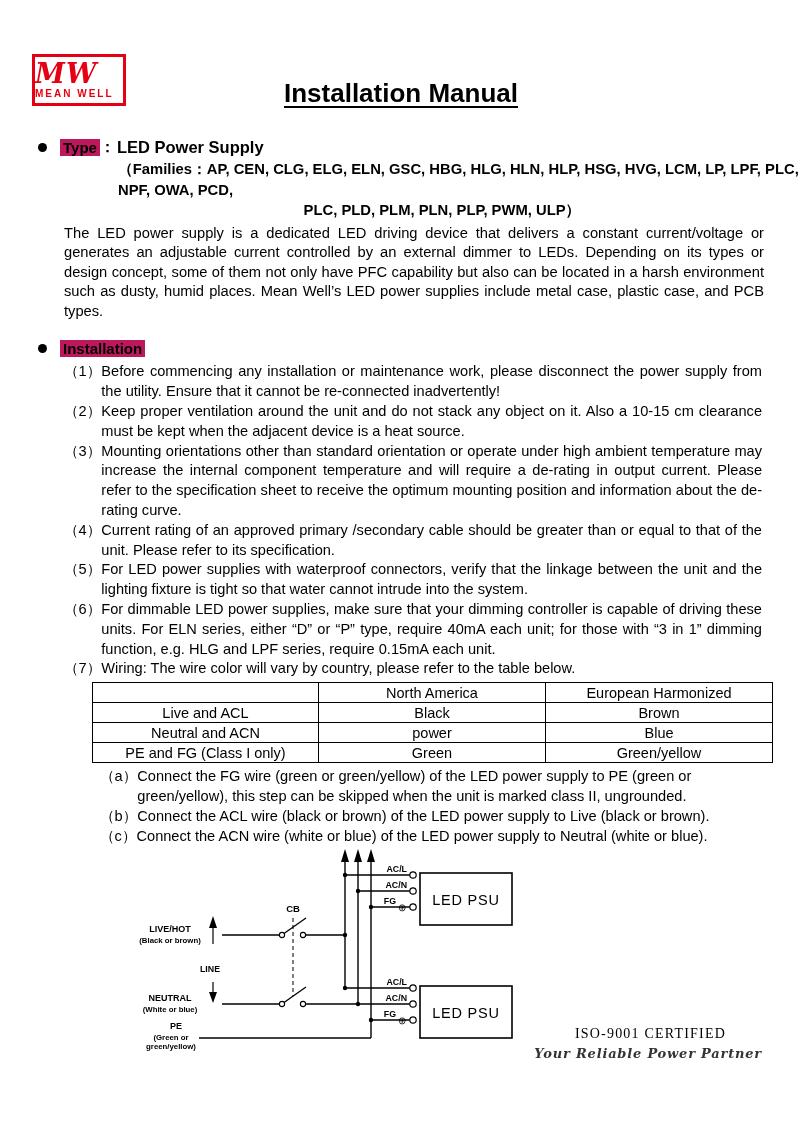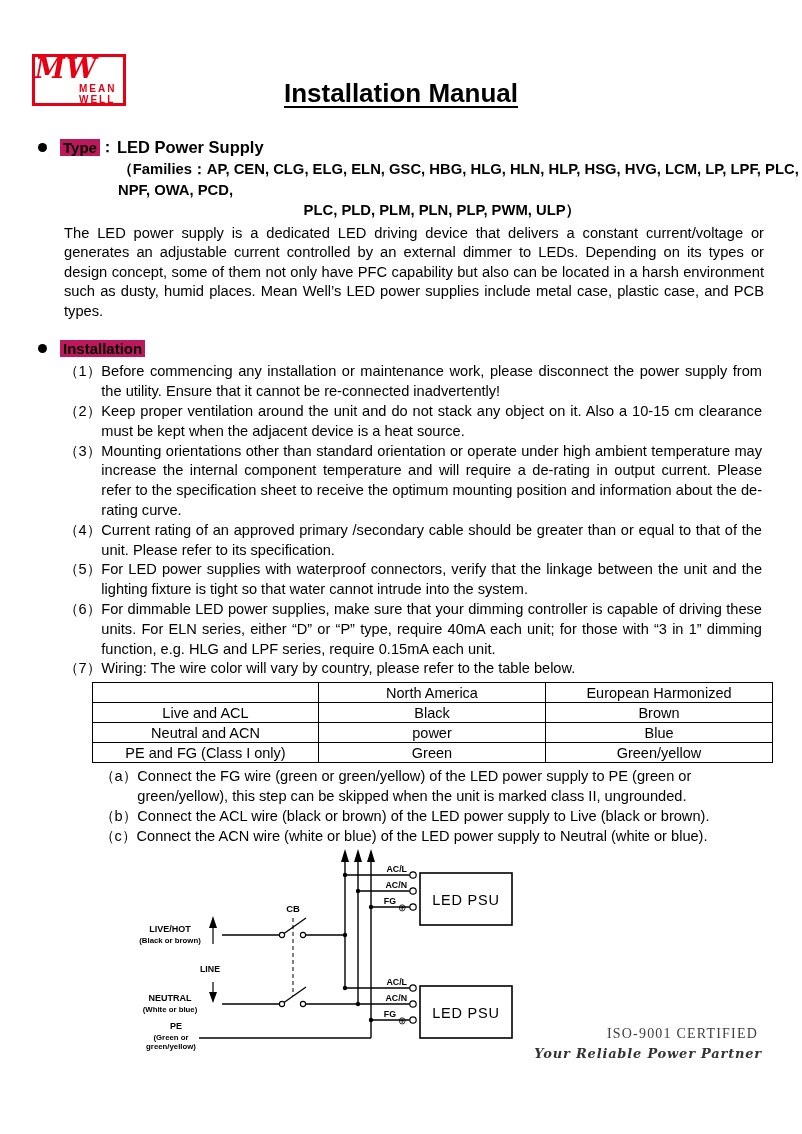--- a/index.html
+++ b/index.html
@@ -5,21 +5,21 @@
   * { margin:0; padding:0; box-sizing:border-box; }
   body { background:#fff; }
   .page { width:802px; height:1134px; background:#fff; position:relative; margin:0 auto;
           font-family:"Liberation Sans", sans-serif; color:#000; overflow:hidden; }
 
   
   .logo { position:absolute; left:32px; top:54px; width:94px; height:52px; border:3px solid #e60014;
           display:flex; flex-direction:column; align-items:flex-start; justify-content:center; }
   .logo-mw { color:#e60014; font-weight:bold; font-style:italic; font-size:27px; line-height:26px;
              font-family:"DejaVu Serif", serif; letter-spacing:1px; }
-  .logo-name { color:#e60014; font-weight:bold; font-size:10px; letter-spacing:2px; margin-top:1px;padding-left:44px; }
+  .logo-name { color:#e60014; font-weight:bold; font-size:10px; letter-spacing:2px; margin-top:1px; }
   .title { position:absolute; top:78px; left:0; right:0; text-align:center; font-size:26px;
            font-weight:bold; text-decoration:underline; text-underline-offset:4px; }
 
   
   .content { position:absolute; top:138px; left:0; right:0; }
   .bullet { display:inline-block; width:9px; height:9px; border-radius:50%; background:#000;
             margin-right:13px; flex:0 0 9px; }
   .row { display:flex; align-items:center; margin-left:38px; }
   .hl { background:#be185d; padding:0 3px; font-weight:bold; font-size:15px; }
   .colon { font-weight:bold; font-size:15px; }
@@ -49,22 +49,22 @@
   svg text { font-family:"Liberation Sans", sans-serif; fill:#000; }
   .t-lbl  { font-size:9px;   font-weight:bold; }
   .t-sub  { font-size:7.8px; font-weight:bold; }
   .t-term { font-size:8.8px; font-weight:bold; }
   .t-psu  { font-size:14.5px; letter-spacing:0.8px; }
   .t-cb   { font-size:9.5px; font-weight:bold; }
   .t-gnd  { font-size:10px; }
 
   
   .footer { position:absolute; right:40px; top:1026px; text-align:right; }
-  .iso { font-family:"Liberation Serif", serif; font-size:14px; letter-spacing:1.2px; color:#404040;
-         margin-right:4px; }
+  .iso { font-family:"Liberation Serif", serif; font-size:14px; letter-spacing:1.2px; color:#000000;
+         margin-right:36px; }
   .slogan { font-family:"DejaVu Serif", serif; font-style:italic; font-weight:bold; font-size:13px;
             letter-spacing:0.8px; color:#333; margin-top:4px; }
 </style>
 </head>
 <body>
 
 <div class="page">
 
   <div class="logo">
     <div class="logo-mw">MW</div>

